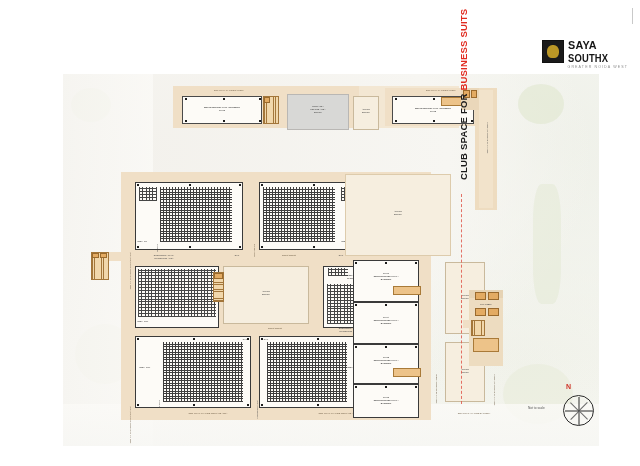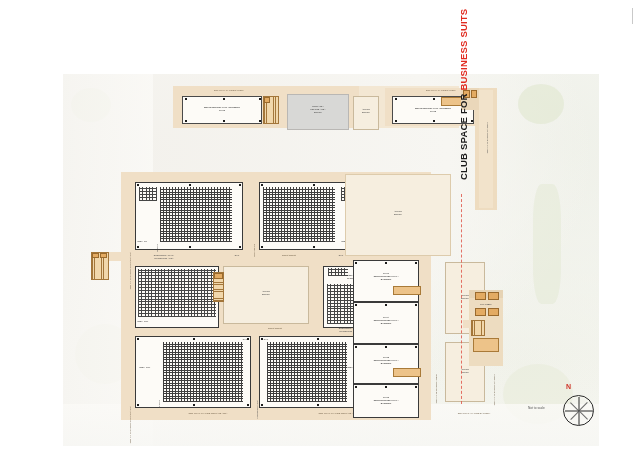--- a/index.html
+++ b/index.html
@@ -98,20 +98,32 @@
   .nts{position:absolute;left:528px;top:406px;font-size:3.2px;color:#555;}
 
   .bar-r{position:absolute;right:7px;top:8px;width:1.5px;height:16px;background:#c9c9c9;}
 </style>
 </head>
 <body>
 
 <div id="page">
 
 
+  <div class="logo">
+    <div class="mark">
+        <i></i>
+      </div>
+    <div class="txt">
+      <div class="l1">SAYA</div>
+      <div class="l2">
+        <span>SOUTH</span><span>X</span>
+      </div>
+      <div class="l3">GREATER NOIDA WEST</div>
+    </div>
+  </div>
   <div class="bar-r"></div>
 
   <div class="photo">
     <div class="veg" style="left:8px;top:14px;width:40px;height:34px;"></div>
     <div class="veg" style="left:455px;top:10px;width:46px;height:40px;background:#dfe6cc;"></div>
     <div class="veg" style="left:470px;top:110px;width:28px;height:120px;border-radius:30%;background:#e4ead6;"></div>
     <div class="veg" style="left:12px;top:250px;width:60px;height:60px;background:#e9ead9;"></div>
     <div class="veg" style="left:440px;top:290px;width:70px;height:60px;background:#e8ebd9;"></div>
     <div class="road" style="left:0;top:0;width:90px;height:372px;background:linear-gradient(90deg,#f6f5f1,#fbfaf7);"></div>
     <div class="road" style="left:0;top:330px;width:536px;height:42px;background:linear-gradient(#fbfaf7,#f7f7f4);"></div>

